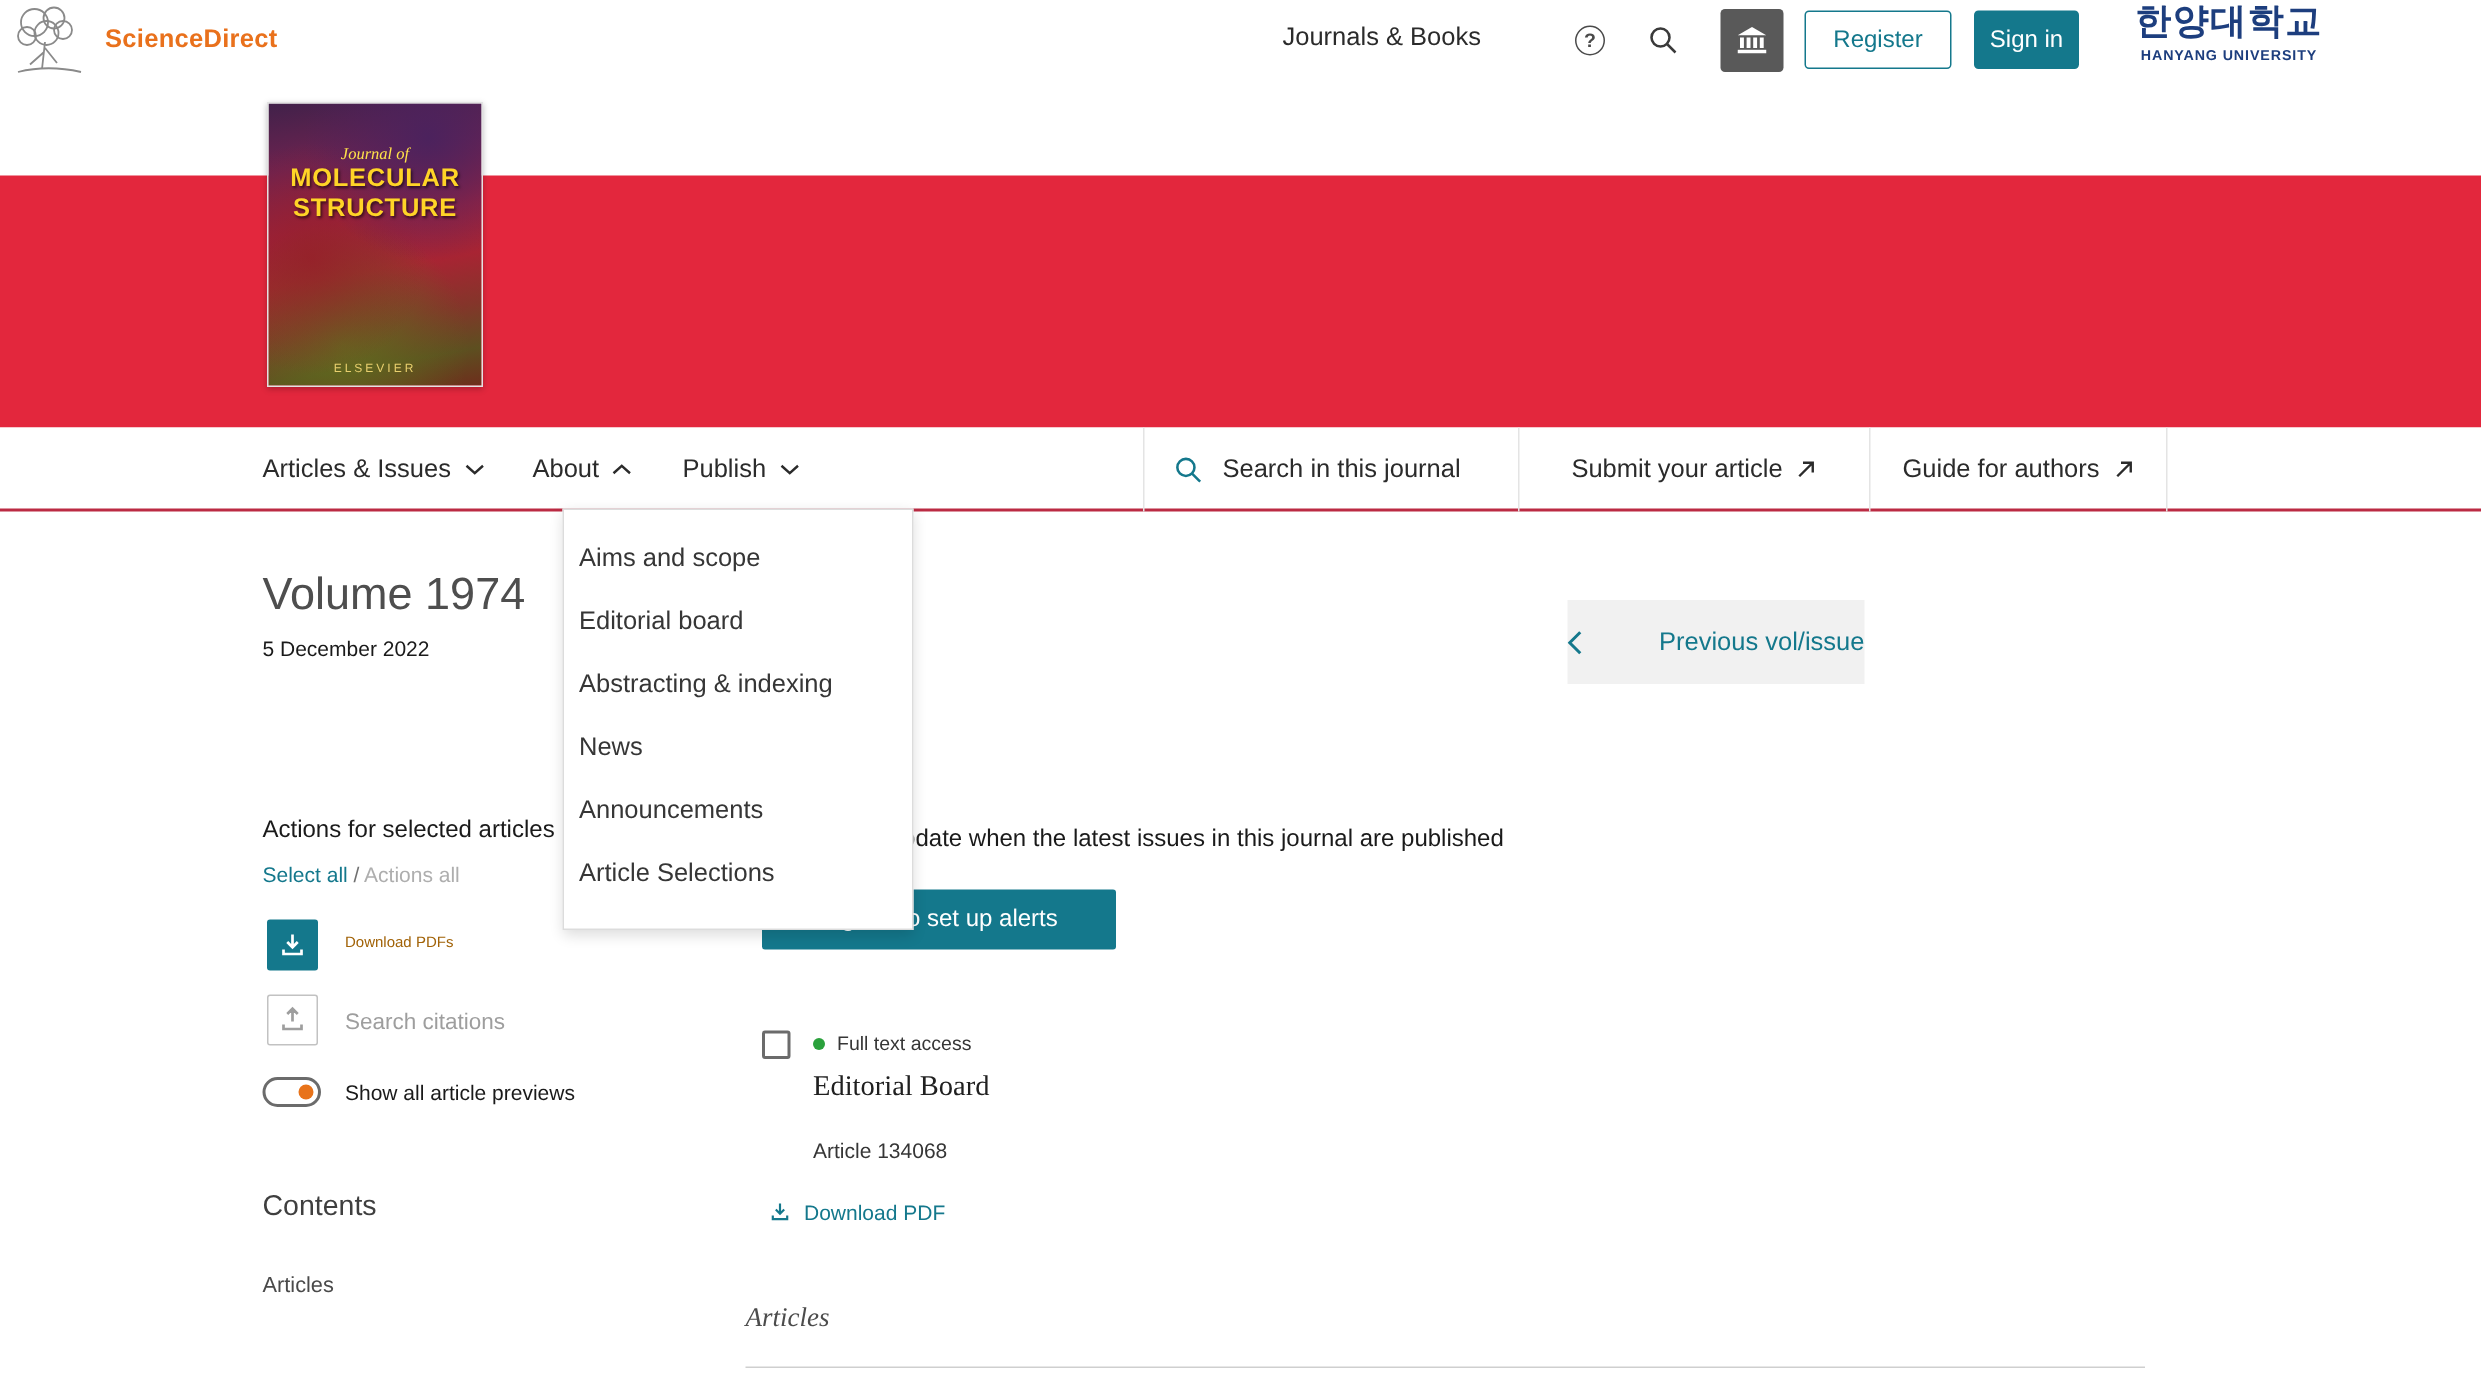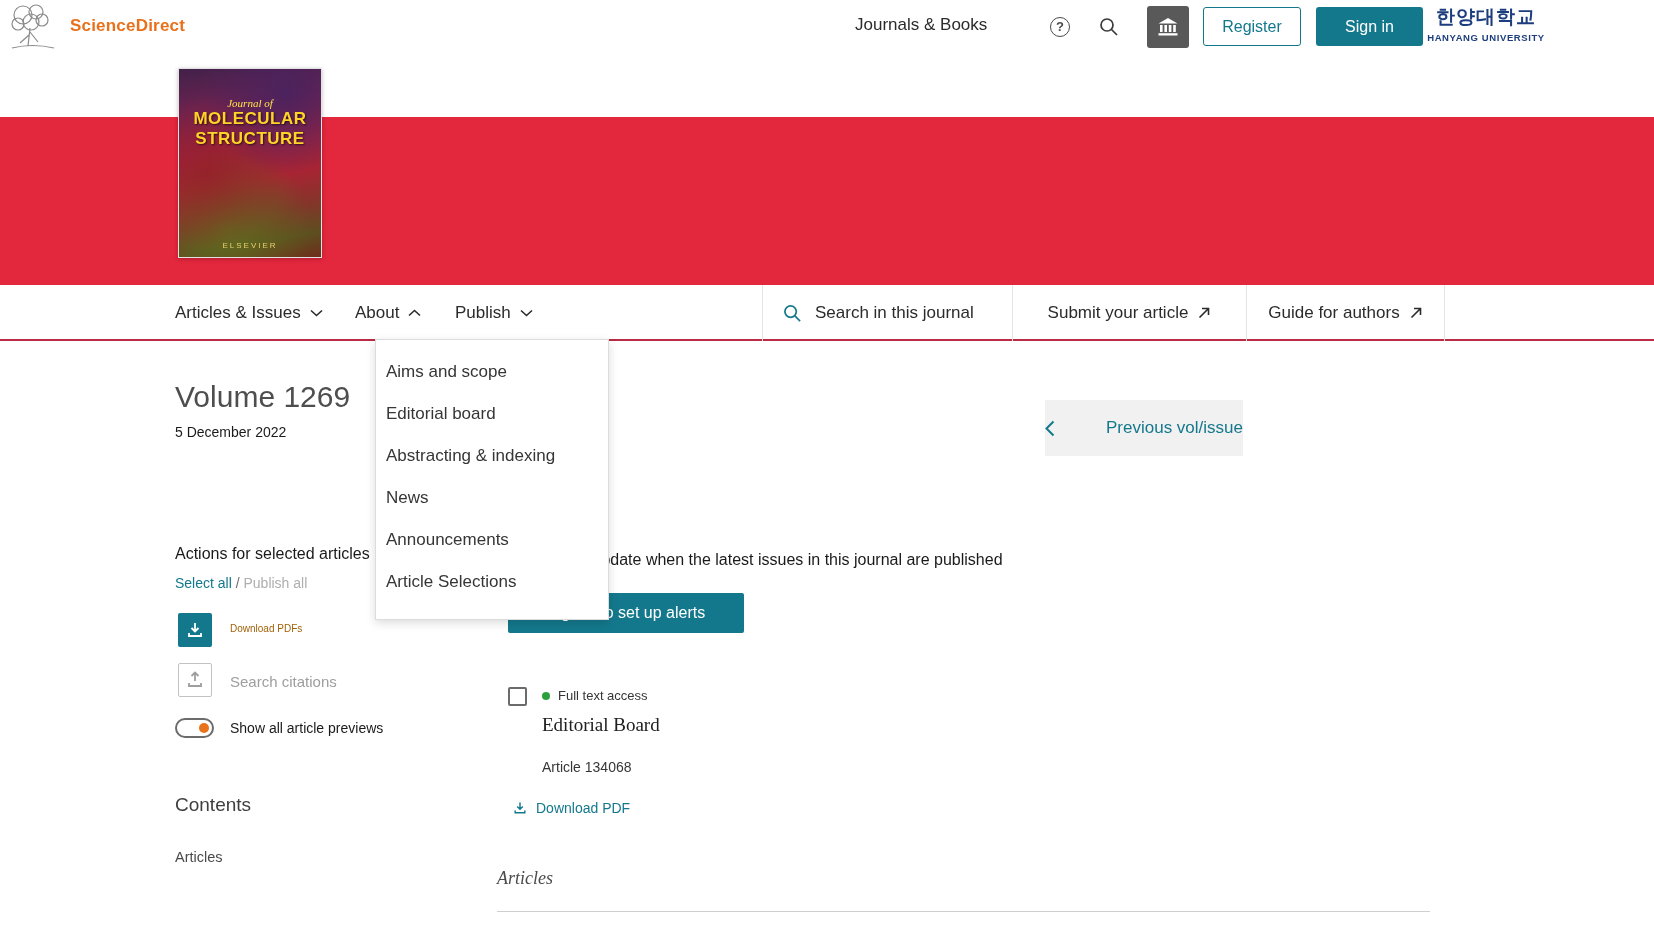--- a/index.html
+++ b/index.html
@@ -13,24 +13,24 @@
   .tree-logo { left:6px; top:2px; width:52px; height:50px; }
   .brand { left:70px; top:16px; font-size:17px; font-weight:700; color:#e9711c; letter-spacing:.2px; cursor:pointer; }
   .jb-link { left:855px; top:15px; font-size:17px; color:#2b2b2b; cursor:pointer; }
   .help-btn { left:1050px; top:17px; width:20px; height:20px; border:1.5px solid #4a4a4a; border-radius:50%;
               font-size:13px; font-weight:700; color:#4a4a4a; text-align:center; line-height:17px; cursor:pointer; }
   .hsearch { left:1099px; top:17px; width:20px; height:20px; cursor:pointer; }
   .inst-btn { left:1147px; top:6px; width:42px; height:42px; background:#595959; border-radius:3px;
               display:flex; align-items:center; justify-content:center; cursor:pointer; }
   .register-btn { left:1203px; top:7px; width:98px; height:39px; background:#fff; border:1px solid #14788c;
                   border-radius:3px; color:#14788c; font-size:16px; text-align:center; line-height:37px; cursor:pointer; }
-  .signin-btn { left:1316px; top:7px; width:107px; height:39px; background:#14788c; border-radius:3px;
+  .signin-btn { left:1316px; top:7px; width:70px; height:39px; background:#14788c; border-radius:3px;
                 color:#fff; font-size:16px; text-align:center; line-height:39px; cursor:pointer; }
   .hanyang { left:1410px; top:2px; width:152px; text-align:center; color:#1d3e7e; }
-  .hanyang .kr { font-size:19px; font-weight:700; letter-spacing:1px; line-height:30px; }
+  .hanyang .kr { font-size:24px; font-weight:700; letter-spacing:1px; line-height:30px;font-family:Liberation Mono, monospace; }
   .hanyang .en { font-size:9.5px; font-weight:700; letter-spacing:.6px; }
 
   
   .banner { position:absolute; top:117px; left:0; width:1654px; height:168px; background:#e3273d; }
   .jtitle { left:375px; top:167px; font-size:24px; font-weight:600; color:#fff; }
   .supports { left:375px; top:207px; font-size:12.5px; color:#fff; }
   .supports .ital { font-style:italic; }
   .metric-val { font-size:21px; font-weight:700; color:#fff; }
   .metric-lab { font-size:12.5px; color:#fff; margin-top:9px; }
   .m1 { left:1185px; top:172px; } .m2 { left:1297px; top:172px; }
@@ -205,33 +205,33 @@
         </svg>
     </div>
     <div class="nav-block guide-block">
       <span>Guide for authors</span>
       <svg width="14" height="14" viewBox="0 0 14 14">
           <path d="M2.5 11.5 L11.5 2.5 M5 2.5 H11.5 V9" fill="none" stroke="#2b2b2b" stroke-width="1.6"></path>
         </svg>
     </div>
   </div>
 
-  <h1 class="abs vol-title">Volume 1269</h1>
+  <h1 class="abs vol-title">Volume 1974</h1>
   <div class="abs issue-date">5 December 2022</div>
 
   <div class="volbtn prevbtn">
     <svg width="10" height="17" viewBox="0 0 10 17">
         <polyline points="8.5,1.5 1.5,8.5 8.5,15.5" fill="none" stroke="#14788c" stroke-width="2"></polyline>
       </svg>
     <span>Previous vol/issue</span>
   </div>
 
   <div class="abs actions-title">Actions for selected articles</div>
   <div class="abs select-row">
-    <span class="on">Select all</span><span class="sep"> / </span><span class="off">Publish all</span>
+    <span class="on">Select all</span><span class="sep"> / </span><span class="off">Actions all</span>
   </div>
 
   <div class="abs act-icon dl-icon">
     <svg width="20" height="20" viewBox="0 0 20 20">
       <path d="M10 3 V11 M6.5 8 L10 11.5 L13.5 8 M4 13 V16 H16 V13" fill="none" stroke="#fff" stroke-width="1.8"></path>
     </svg>
   </div>
   <div class="abs dl-label">Download PDFs</div>
 
   <div class="abs act-icon ex-icon">

